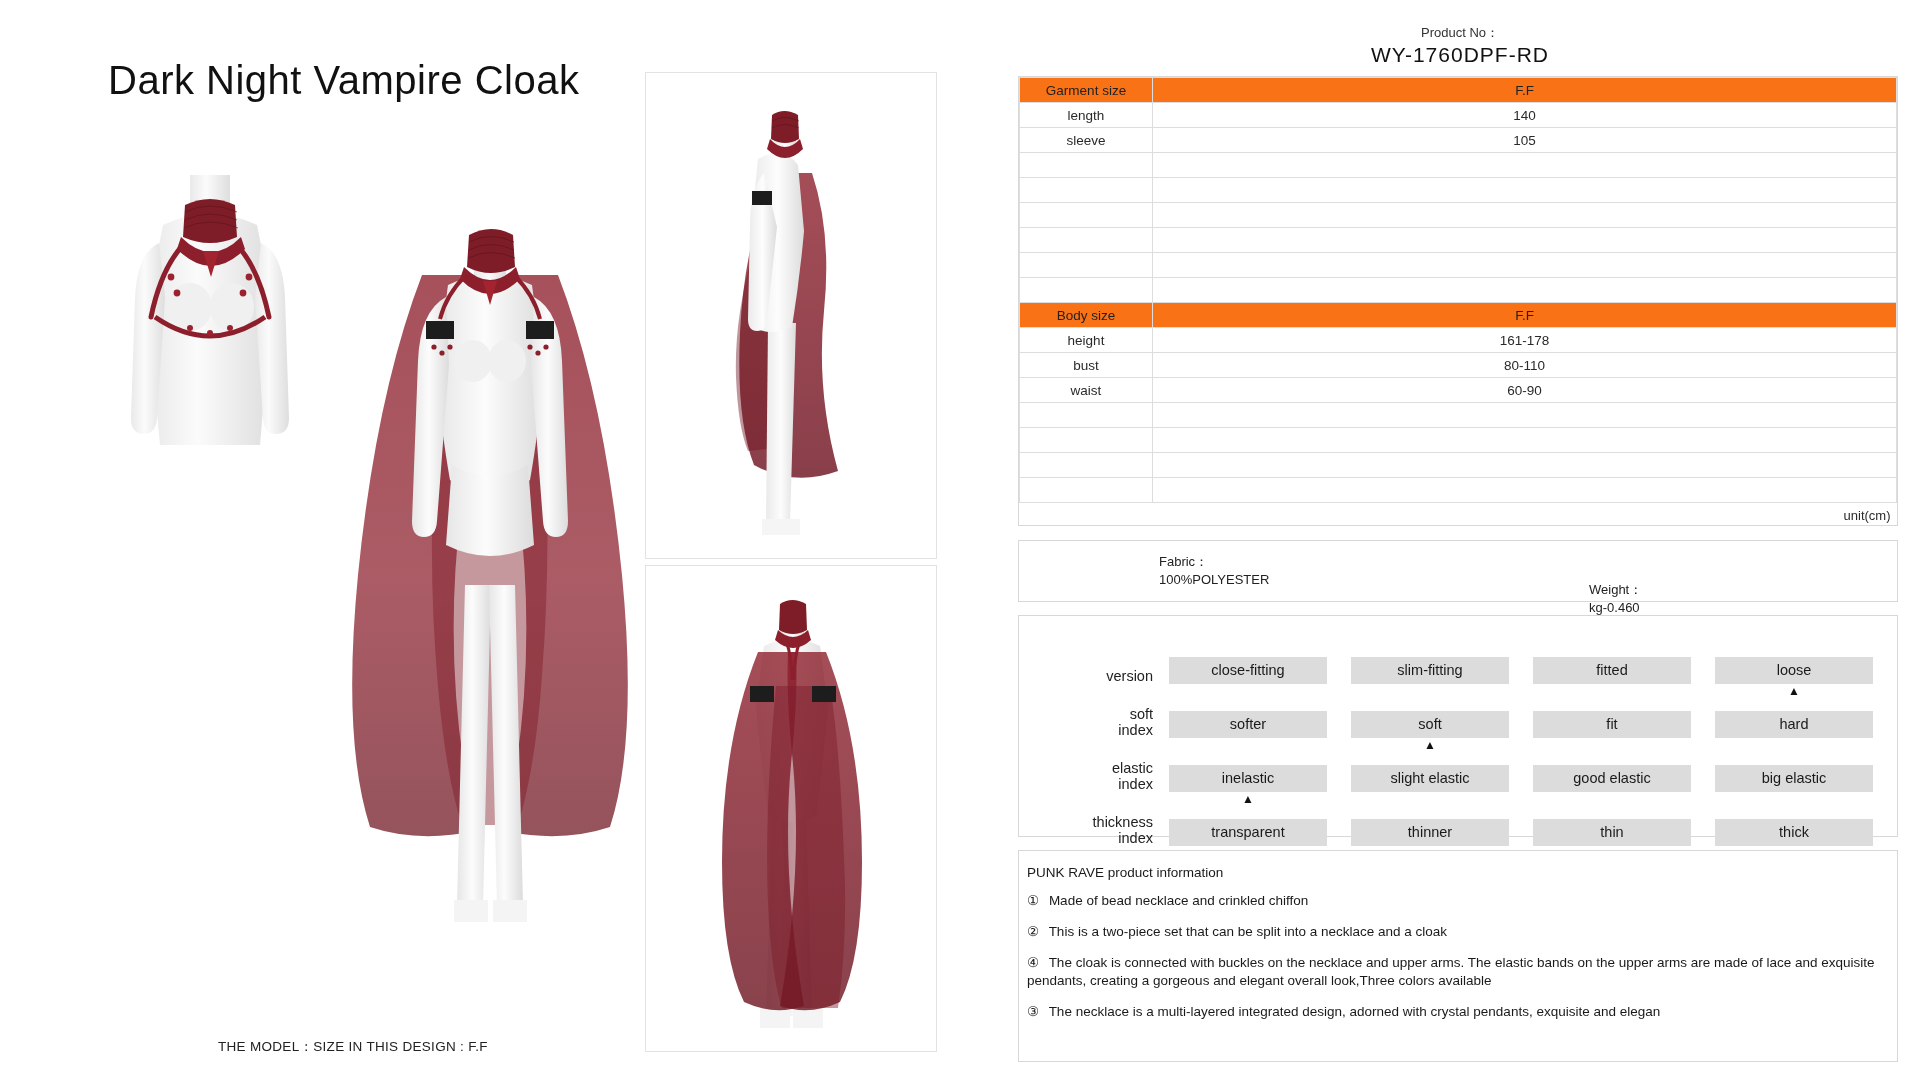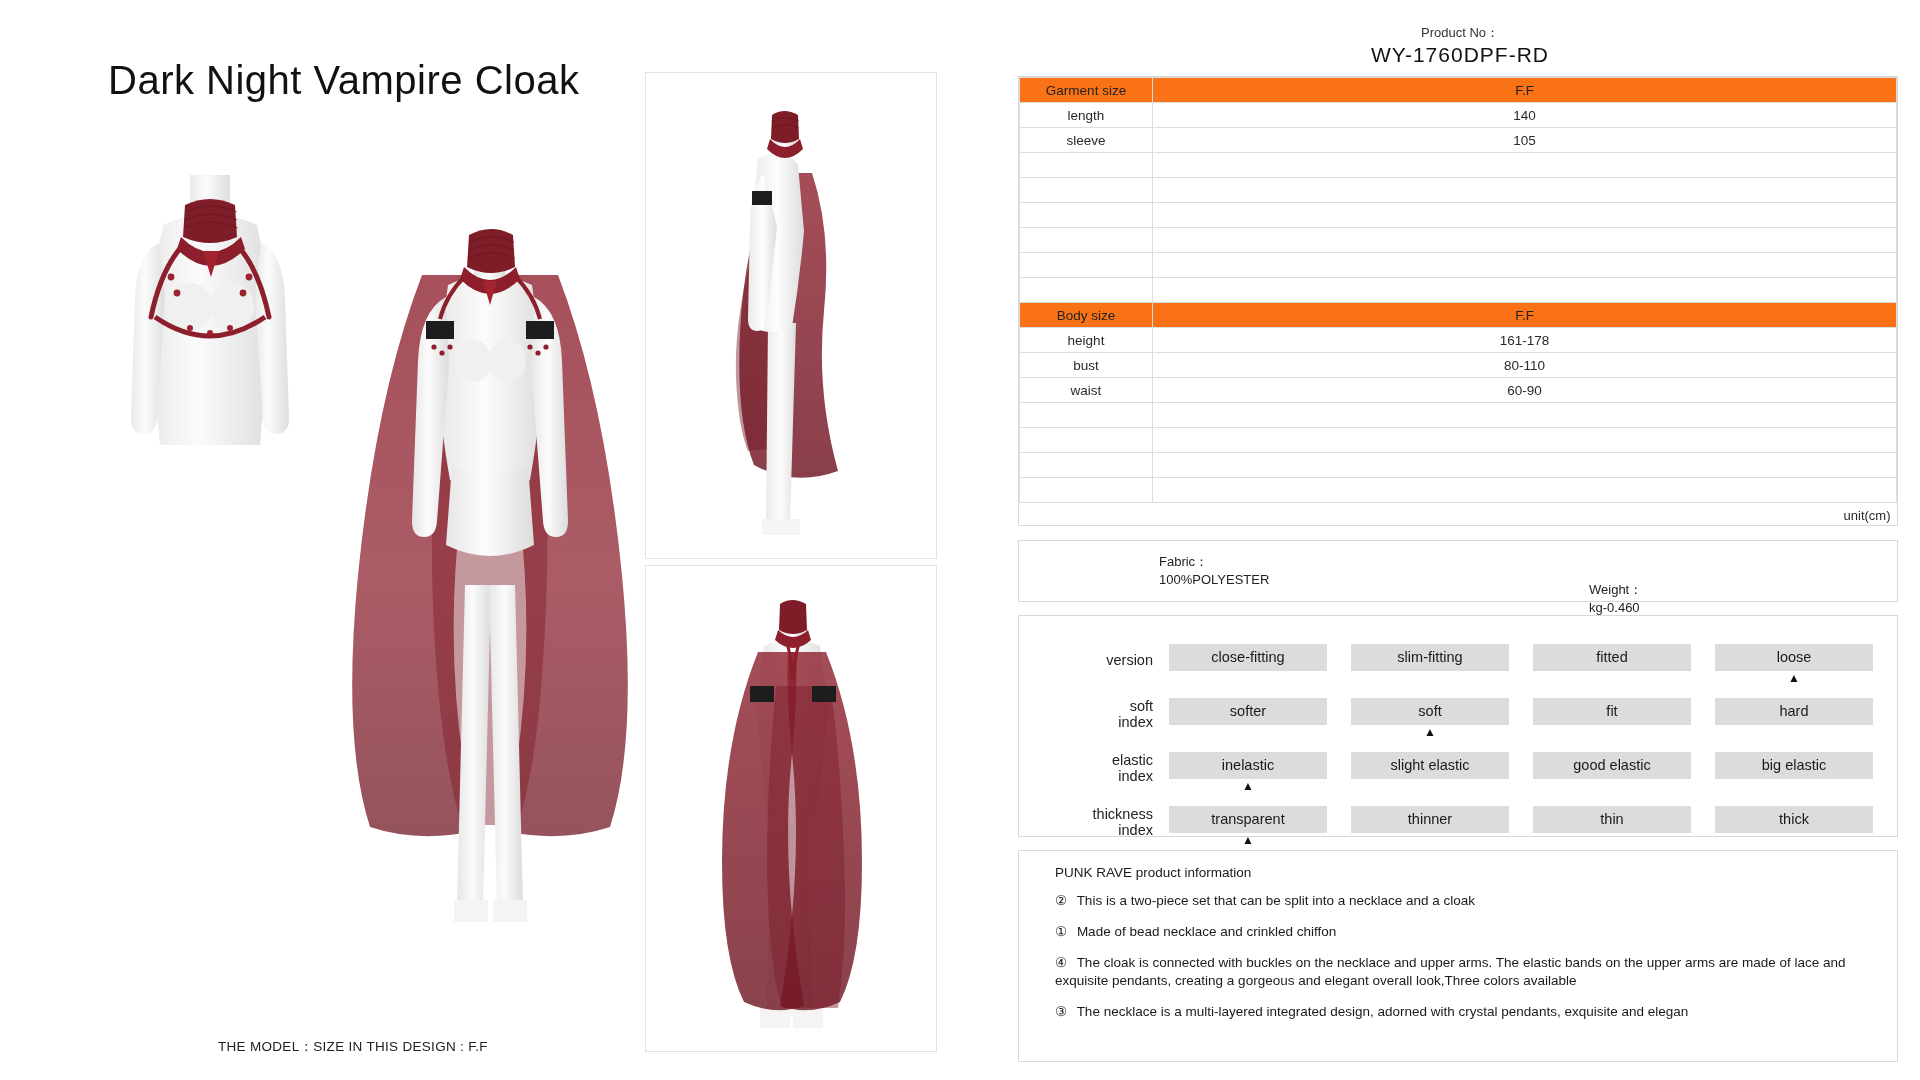--- a/index.html
+++ b/index.html
@@ -125,21 +125,21 @@
   }
   .fabric .wgt {
     position: absolute; left: 570px; top: 12px;
     font-size: 13px; line-height: 18px; color: #222; margin-top: 28px;
   }
 
   
   .indexes { top: 615px; height: 222px; padding: 14px 0; }
   .idx-row {
     display: flex;
-    align-items: center;
+    align-items: flex-end;
     height: 54px;
   }
   .idx-label {
     width: 160px;
     text-align: right;
     padding-right: 16px;
     font-size: 14.5px;
     line-height: 16px;
     color: #222;
     padding-top: 6px;
@@ -164,21 +164,21 @@
     position: absolute;
     left: 50%;
     transform: translateX(-50%);
     top: 28px;
     font-size: 12px;
     line-height: 12px;
     color: #111;
   }
 
   
-  .info { top: 850px; height: 212px; padding: 14px 36px; box-sizing: border-box; }
+  .info { top: 850px; height: 212px; padding: 14px 8px; box-sizing: border-box; }
   .info-title {
     font-size: 13.5px;
     color: #1a1a1a;
     margin-bottom: 12px;
   }
   .info-item {
     font-size: 13.5px;
     color: #1a1a1a;
     margin-bottom: 13px;
     line-height: 18px;
@@ -554,26 +554,26 @@
           <div class="idx-chip">thick</div>
         </div>
       </div>
     </div>
   </div>
 
   <div class="block info">
     <div class="info-title">PUNK RAVE product information</div>
 
     <div class="info-item">
+      <span class="num">①</span>
+      <span>Made of bead necklace and crinkled chiffon</span>
+    </div>
+    <div class="info-item">
       <span class="num">②</span>
       <span>This is a two-piece set that can be split into a necklace and a cloak</span>
-    </div>
-    <div class="info-item">
-      <span class="num">①</span>
-      <span>Made of bead necklace and crinkled chiffon</span>
     </div>
     <div class="info-item">
       <span class="num">④</span>
       <span>The cloak is connected with buckles on the necklace and  upper arms. The elastic bands on the upper arms are made of lace and exquisite pendants, creating a gorgeous and elegant overall look,Three colors available</span>
     </div>
     <div class="info-item">
       <span class="num">③</span>
       <span>The necklace is a multi-layered integrated design, adorned with crystal pendants, exquisite and elegan</span>
     </div>
   </div>

